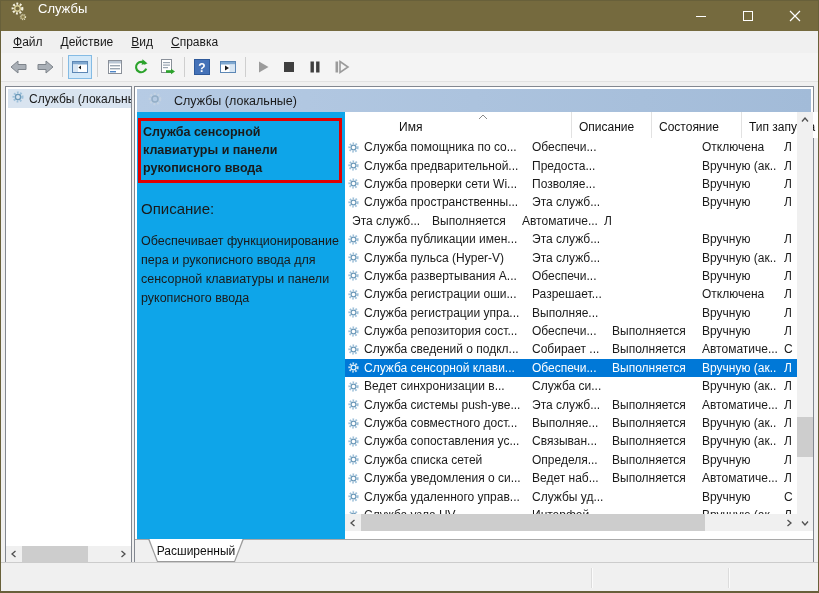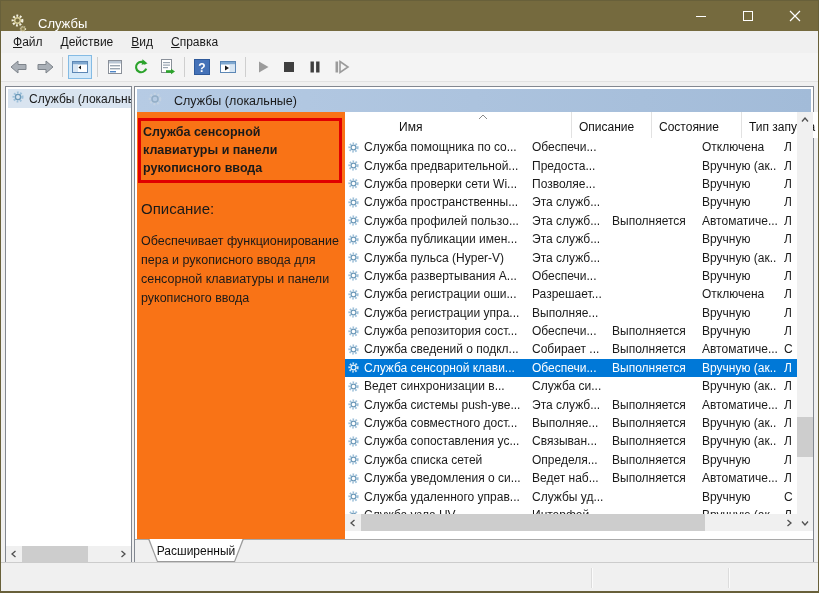--- a/index.html
+++ b/index.html
@@ -1,21 +1,21 @@
 <!DOCTYPE html>
 <html><head>
 <meta charset="utf-8">
 <style>
   html,body{margin:0;padding:0;background:#ffffff;}
   .win{position:relative;width:819px;height:593px;box-sizing:border-box;
        border:1px solid #68603a;border-bottom:2px solid #68603a;
        background:#f0f0f0;font-family:"Liberation Sans",sans-serif;font-size:12px;
        color:#1a1a1a;overflow:hidden;-webkit-font-smoothing:antialiased;}
   
-  .titlebar{height:30px;background:var(--accent,#756a3e);display:flex;align-items:flex-end;color:#fff;}
+  .titlebar{height:30px;background:var(--accent,#756a3e);display:flex;align-items:flex-start;color:#fff;}
   .appicon{margin-left:9px;width:18px;height:18px;position:relative;}
   .title{margin-left:10px;font-size:13px;}
   .winbtns{margin-left:auto;display:flex;height:100%;}
   .wbtn{width:47px;height:100%;display:flex;align-items:center;justify-content:center;}
   
   .menubar{height:22px;display:flex;align-items:center;background:#f0f0f0;padding-left:3px;}
   .mitem{padding:3px 9px;}
   .mitem .u{text-decoration:underline;}
   
   .toolbar{height:28px;display:flex;align-items:center;background:#f4f4f4;border-bottom:1px solid #e2e2e2;padding-left:5px;}
@@ -32,21 +32,21 @@
   .sbtn{width:16px;height:16px;display:flex;align-items:center;justify-content:center;flex:none;}
   .hthumb{width:66px;height:16px;background:#cdcdcd;flex:none;}
   .sfill{flex:1;}
   
   .rightpanel{position:absolute;left:133px;top:85px;width:680px;height:477px;background:#fff;
               border:1px solid #828790;box-sizing:border-box;}
   .banner{position:absolute;left:2px;top:2px;right:2px;height:23px;
           background:linear-gradient(to right,var(--banner,#b6cbe4),var(--banner2,#a3bcd8));
           display:flex;align-items:center;padding-left:10px;gap:11px;font-size:12.5px;}
   
-  .descpane{position:absolute;left:2px;top:25px;width:208px;bottom:22px;background:#f97316;
+  .descpane{position:absolute;left:2px;top:25px;width:208px;bottom:22px;background:#0ea5e9;
             padding:6px 0 0 1px;box-sizing:border-box;}
   .redbox{border:3px solid var(--annotation,#e00000);margin-right:3px;padding:2px 2px 3px 2px;
           font-weight:bold;font-size:12.5px;line-height:1.45;}
   .desc-label{margin-top:17px;padding-left:3px;font-size:15px;}
   .desc-text{margin-top:15px;padding-left:3px;font-size:12.5px;line-height:1.5;width:200px;}
   
   .lheader{position:absolute;left:210px;top:25px;width:452px;height:26px;display:flex;background:#fff;overflow:hidden;margin-left:47px;}
   .hcell{box-sizing:border-box;border-right:1px solid #e2e2e2;padding:8px 0 0 7px;position:relative;
          white-space:nowrap;overflow:hidden;flex:none;color:#111;}
   .sortmark{position:absolute;top:2px;left:86px;}
@@ -300,27 +300,20 @@
               <circle cx="8" cy="8" r="3" fill="none" stroke="#6b98b8" stroke-width="1.5"></circle>
             </svg>
             <span>Служба пространственны...</span>
           </div>
           <div class="cell" style="width:80px">Эта служб...</div>
           <div class="cell" style="width:90px"></div>
           <div class="cell" style="width:82px">Вручную</div>
           <div class="cell" style="width:120px">Л</div>
         </div>
         <div class="lrow">
-          <div class="cell name" style="width:180px">
-            <svg width="13" height="13" viewBox="0 0 16 16">
-              <circle cx="8" cy="8" r="5.1" fill="none" stroke="#9dc0da" stroke-width="2.4" stroke-dasharray="2 1.7"></circle>
-              <circle cx="8" cy="8" r="3" fill="none" stroke="#6b98b8" stroke-width="1.5"></circle>
-            </svg>
-            <span>Служба профилей пользо...</span>
-          </div>
           <div class="cell" style="width:80px">Эта служб...</div>
           <div class="cell" style="width:90px">Выполняется</div>
           <div class="cell" style="width:82px">Автоматиче...</div>
           <div class="cell" style="width:120px">Л</div>
         </div>
         <div class="lrow">
           <div class="cell name" style="width:180px">
             <svg width="13" height="13" viewBox="0 0 16 16">
               <circle cx="8" cy="8" r="5.1" fill="none" stroke="#9dc0da" stroke-width="2.4" stroke-dasharray="2 1.7"></circle>
               <circle cx="8" cy="8" r="3" fill="none" stroke="#6b98b8" stroke-width="1.5"></circle>

